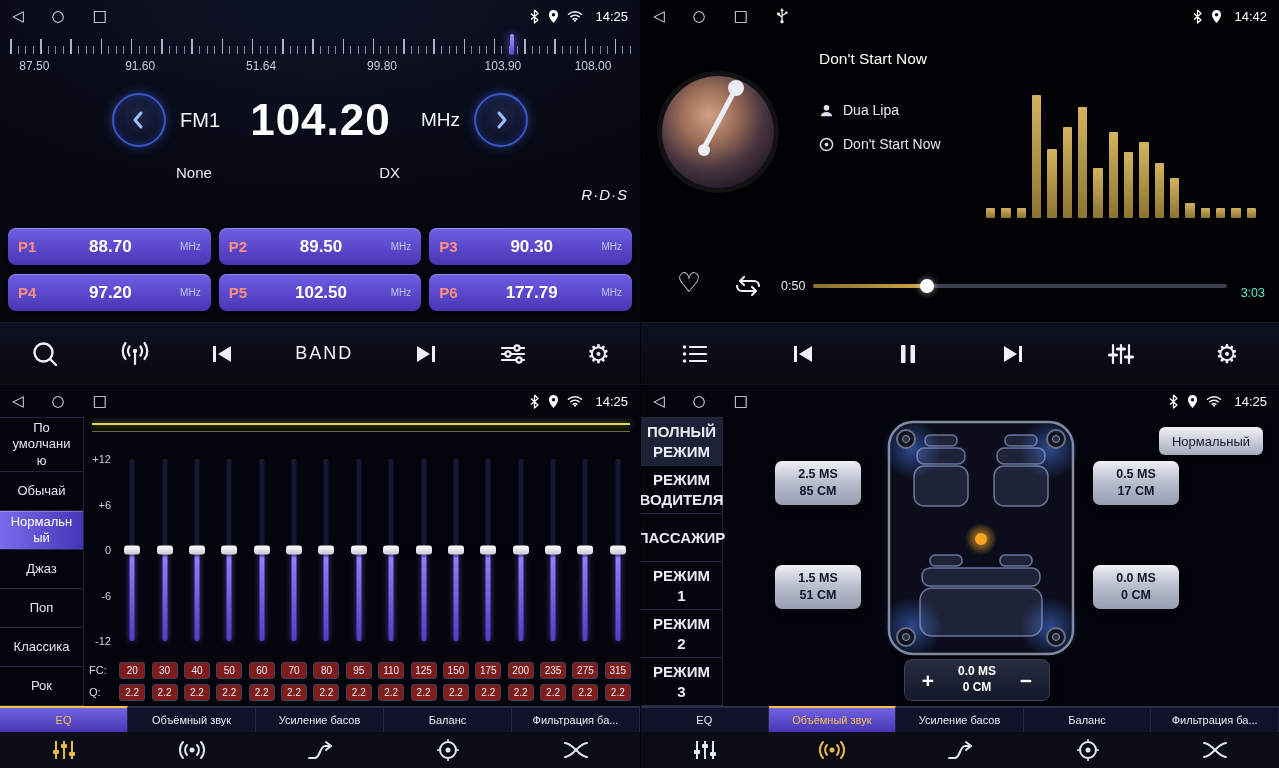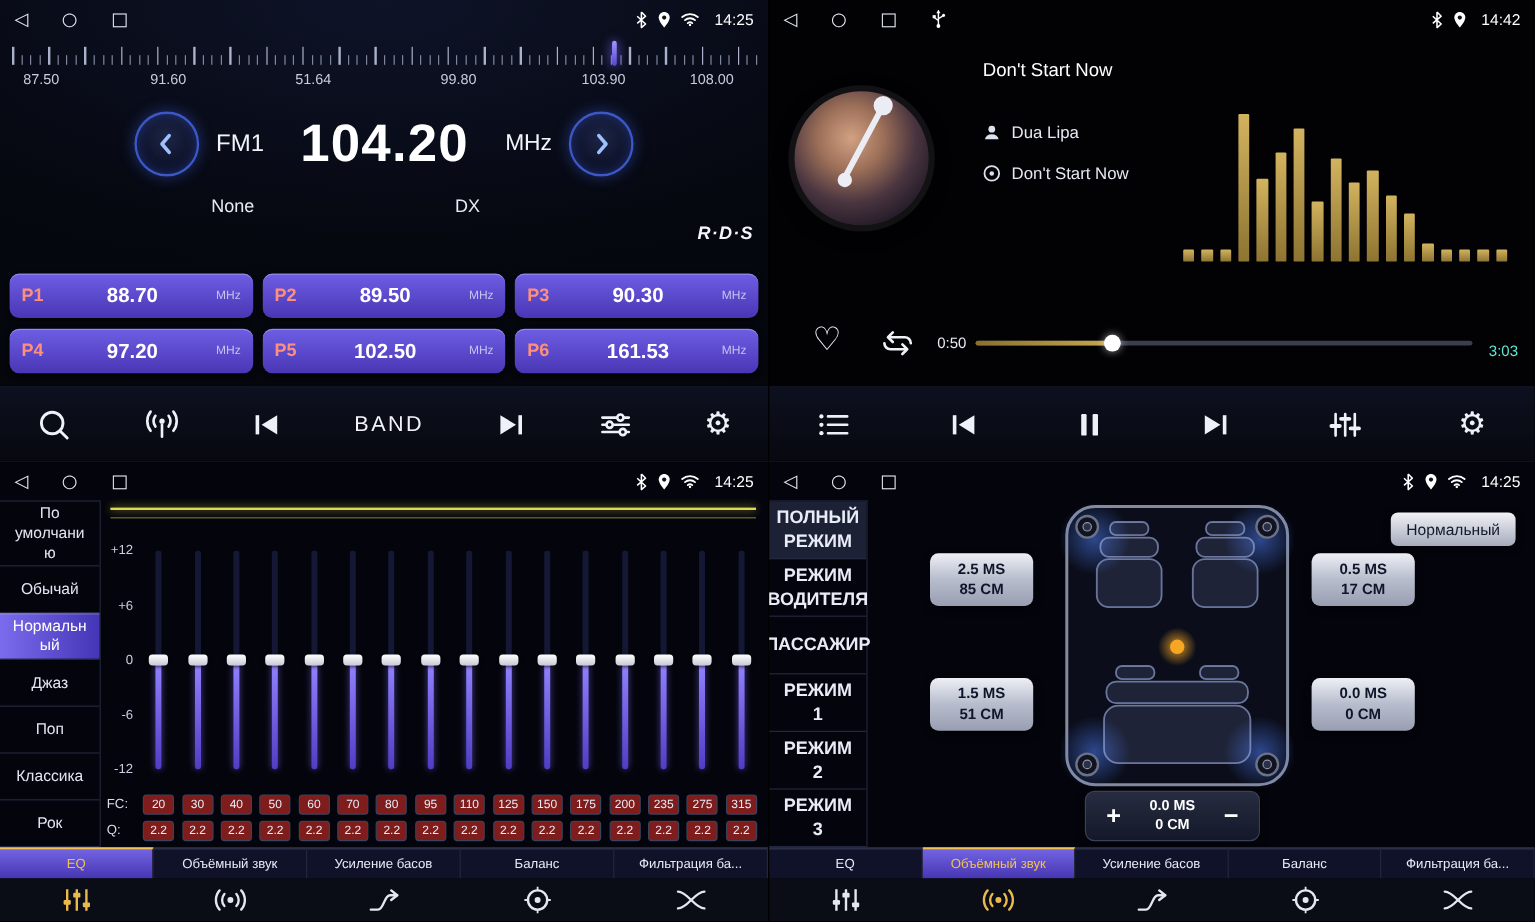--- a/index.html
+++ b/index.html
@@ -28,21 +28,21 @@
   .scale-labels{position:relative;height:16px;margin-top:5px}
   .scale-label{position:absolute;font-size:12px;color:#c8cdde;transform:translateX(-50%);white-space:nowrap}
   .scale-label.first{transform:none}
   .scale-label.last{transform:translateX(-100%)}
   .tuner{position:absolute;top:90px;left:112px;right:112px;height:60px;display:flex;align-items:center}
   .round-btn{width:54px;height:54px;border-radius:50%;flex:0 0 54px;background:radial-gradient(circle at 50% 38%,#1d2546,#0b0f24 72%);border:2px solid #3c58c8;box-shadow:0 0 12px rgba(70,110,255,.4),inset 0 0 10px rgba(70,110,255,.35);display:flex;align-items:center;justify-content:center;cursor:pointer}
   .band-label{margin-left:14px;font-size:20px;color:#f2f4fa}
   .freq-big{flex:1;text-align:center;font-size:44px;font-weight:bold;letter-spacing:1px;color:#fff}
   .freq-unit{margin-right:14px;font-size:19px;color:#f2f4fa}
   .sub-row{position:absolute;top:164px;left:176px;width:224px;display:flex;justify-content:space-between;font-size:15px;color:#e8ebf5}
-  .rds{position:absolute;right:12px;top:186px;font-size:15px;font-style:italic;font-weight:bold;letter-spacing:1px;color:#f4f6fc}
+  .rds{position:absolute;right:12px;top:186px;font-size:15px;font-style:italic;font-weight:normal;letter-spacing:1px;color:#f4f6fc}
   .presets{position:absolute;left:8px;right:8px;top:228px;display:grid;grid-template-columns:repeat(3,1fr);gap:9px 8px}
   .preset{height:37px;border-radius:8px;background:linear-gradient(180deg,#6e5ee4 0%,#4836b4 100%);display:flex;align-items:center;padding:0 10px;box-shadow:inset 0 1px 0 rgba(255,255,255,.28),0 2px 4px rgba(0,0,0,.5);cursor:pointer}
   .preset-label{font-size:15px;font-weight:bold;color:#ff8f7d;width:30px}
   .preset-freq{flex:1;text-align:center;font-size:17px;font-weight:bold;color:#fff}
   .preset-unit{font-size:10px;color:#d4d8f5;opacity:.85;width:28px;text-align:right}
   .toolbar{position:absolute;left:0;right:0;bottom:0;height:62px;background:linear-gradient(180deg,#0d101f,#07090f);display:flex;align-items:center;justify-content:space-around;border-top:1px solid #181b2e}
   .tb-item{display:flex;align-items:center;justify-content:center;cursor:pointer;color:#eef1f8}
   .band-btn{font-size:18px;letter-spacing:2px;color:#f2f4fa}
   .glyph{font-family:"DejaVu Sans",sans-serif;font-size:26px;color:#eef1f8;line-height:1}
 
@@ -279,21 +279,21 @@
           <span class="preset-freq">97.20</span>
           <span class="preset-unit">MHz</span>
         </div>
         <div class="preset">
           <span class="preset-label">P5</span>
           <span class="preset-freq">102.50</span>
           <span class="preset-unit">MHz</span>
         </div>
         <div class="preset">
           <span class="preset-label">P6</span>
-          <span class="preset-freq">161.53</span>
+          <span class="preset-freq">177.79</span>
           <span class="preset-unit">MHz</span>
         </div>
       </div>
 
     <div class="toolbar">
       <div class="tb-item">
         <svg width="30" height="30" viewBox="0 0 30 30" fill="none" stroke="#eef1f8" stroke-width="2.4">
             <circle cx="13.5" cy="13.5" r="9"></circle>
             <path d="M20.5 20.5L26 26" stroke-linecap="round"></path>
           </svg>

